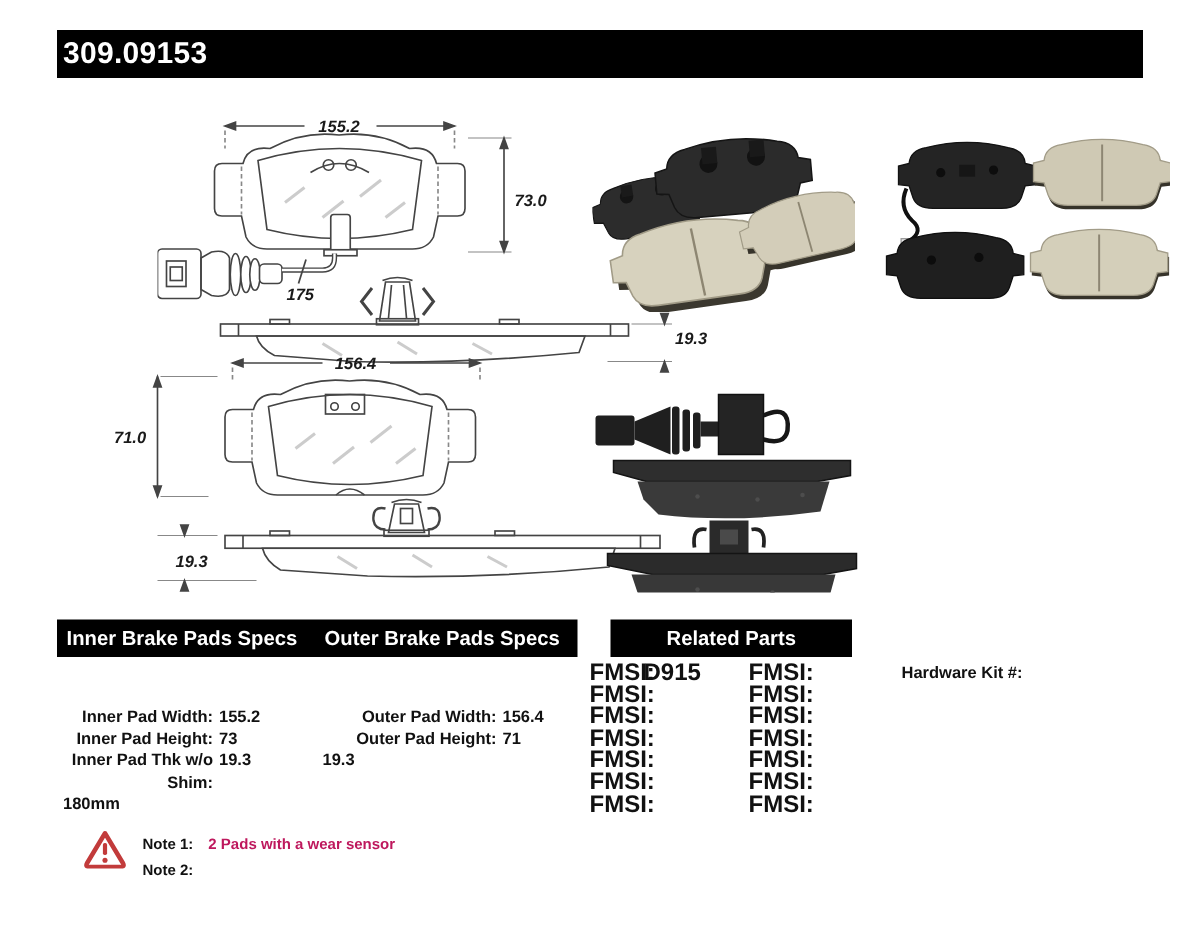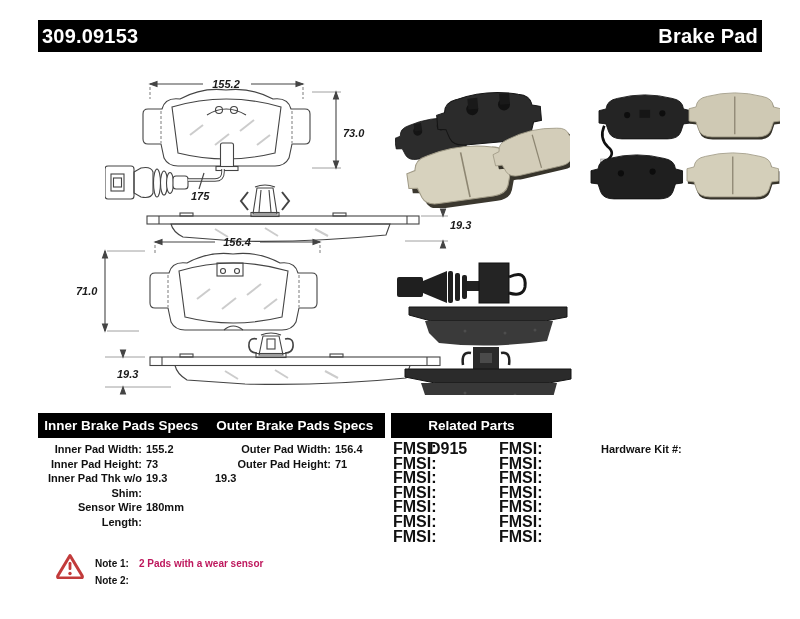--- a/index.html
+++ b/index.html
@@ -25,23 +25,23 @@
   .hdr-row { display:flex; }
   .hdr {
     background:#000; color:#fff; font-weight:700; font-size:13.5px;
     height:25px; line-height:25px; text-align:center;
   }
   .hdr-io { width:347px; margin-right:6px; display:flex; }
   .hdr-io span { display:block; }
   .hdr-io .t1 { width:48%; }
   .hdr-io .t2 { width:52%; }
   .hdr-fmsi { width:204px; margin-right:6px; }
-  .hdr-related { width:161px; }
+  .hdr-related { width:161px;margin-left:16px; }
   .body-row { display:flex; margin-top:4px; }
-  .col-io { width:347px; margin-right:6px; display:flex; }
+  .col-io { width:347px; margin-right:6px; display:flex;margin-top:29px; }
   .col-inner { width:173px; }
   .col-outer { width:174px; }
   .col-fmsi { width:204px; margin-right:6px; display:flex; }
   .fmsi-sub1 { width:106px; }
   .fmsi-sub2 { width:98px; }
   .col-related { width:161px; }
   .spec-line { display:flex; font-size:11px; font-weight:700; line-height:14.6px; color:#111; }
   .spec-label-inner { width:104px; text-align:right; }
   .spec-label-outer { width:120px; text-align:right; }
   .spec-value { margin-left:4px; }
@@ -55,21 +55,20 @@
   .note-red { color:#be185d; margin-left:10px; }
   .warn { position:absolute; left:56px; top:553px; }
 </style>
 </head>
 <body>
 
 <div class="page">
 
   <div class="topbar">
     <span>309.09153</span>
-    <span>Brake Pad</span>
   </div>
 
   <svg class="abs" style="left:105px; top:73px;" width="380" height="178" viewBox="0 0 380 178">
     <g stroke="#444" fill="none" stroke-width="1.1">
 
       <line x1="45" y1="11" x2="98" y2="11"></line>
         <line x1="146" y1="11" x2="198" y2="11"></line>
       <polygon points="45,11 52,8.5 52,13.5" fill="#444"></polygon>
       <polygon points="198,11 191,8.5 191,13.5" fill="#444"></polygon>
       <line x1="45" y1="14" x2="45" y2="26" stroke-dasharray="3,2" stroke="#888"></line>
@@ -306,21 +305,20 @@
             </div>
           <div class="spec-line">
               <span class="spec-label-inner">Inner Pad Height:</span>
               <span class="spec-value">73</span>
             </div>
           <div class="spec-line">
               <span class="spec-label-inner">Inner Pad Thk w/o Shim:</span>
               <span class="spec-value">19.3</span>
             </div>
           <div class="spec-line">
-              <span class="spec-label-inner">Sensor Wire Length:</span>
               <span class="spec-value">180mm</span>
             </div>
         </div>
         <div class="col-outer">
           <div class="spec-line">
               <span class="spec-label-outer">Outer Pad Width:</span>
               <span class="spec-value">156.4</span>
             </div>
           <div class="spec-line">
               <span class="spec-label-outer">Outer Pad Height:</span>

